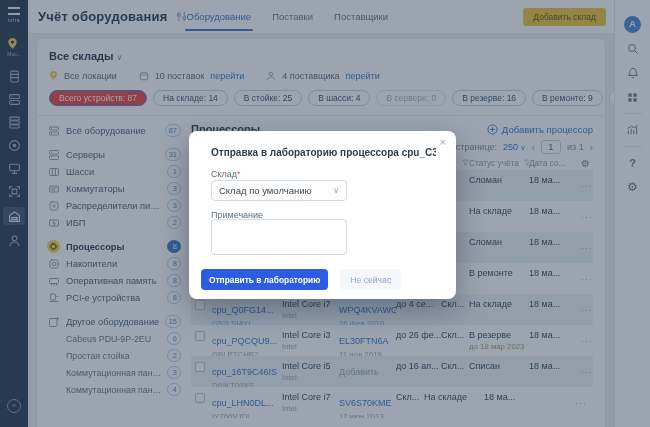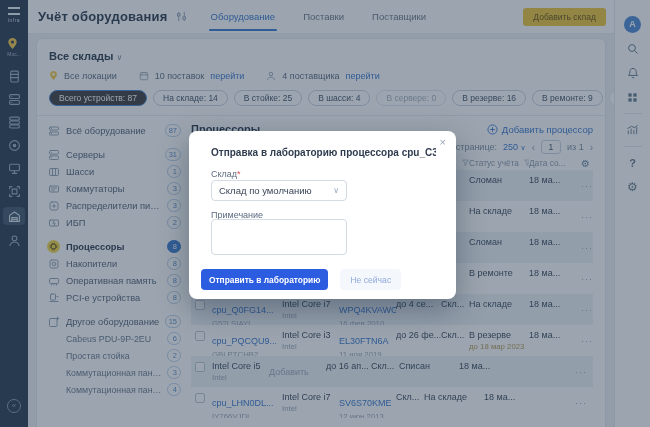--- a/index.html
+++ b/index.html
@@ -37,42 +37,42 @@
     color:#64798f; cursor:pointer; }
   .rr-div { width:18px; border-top:1px solid #e2e8ef; margin-top:8px; }
   .glyph { font-family:"DejaVu Sans",sans-serif; }
 
   
   .main { position:absolute; left:28px; right:36px; top:0; bottom:0; background:#eef1f6; }
   .topbar { position:absolute; left:0; right:0; top:0; height:34px; background:#fff;
     border-bottom:1px solid #e8edf2; display:flex; align-items:center; padding:0 8px 0 10px; }
   .page-title { font-size:13px; font-weight:bold; color:#2f3c50; letter-spacing:.2px; }
   .sliders { margin-left:8px; color:#8b9cb2; cursor:pointer; }
-  .tabs { display:flex; gap:28px; margin-left:24px; height:34px; align-items:center; }
+  .tabs { display:flex; gap:21px; margin-left:0; height:34px; align-items:center; }
   .tab { font-size:9.5px; color:#6b7787; cursor:pointer; position:relative; height:34px; line-height:34px; }
   .tab.active { color:#3b78cf; }
   .tab.active::after { content:""; position:absolute; left:-2px; right:-2px; bottom:3px; height:2px; background:#3b78cf; border-radius:1px; }
   .btn-warning { margin-left:auto; background:#eec73e; color:#6a5416; border:none; border-radius:3px;
     height:18px; padding:0 10px; font-size:8.5px; font-family:inherit; cursor:pointer; }
 
   
   .card { position:absolute; left:8px; right:8px; top:38px; bottom:-4px; background:#fff;
     border:1px solid #e2e8ef; border-radius:6px 6px 0 0; }
   .wh-head { padding:7px 12px 0 12px; }
   .wh-selector { font-size:11px; font-weight:bold; color:#2f3c50; cursor:pointer; }
   .wh-selector .chev { font-size:8px; color:#7d8ca0; font-weight:normal; }
   .meta-row { display:flex; align-items:center; gap:6px; padding:6px 12px 0 12px; font-size:9px; color:#5d6b80; }
   .meta-row .meta-label { color:#5d6b80; }
   .meta-row .link { color:#3b78cf; cursor:pointer; }
   .meta-ic { color:#8b9cb2; display:flex; }
   .meta-gap { width:10px; }
   .chips-row { display:flex; gap:6px; padding:9px 12px 9px 12px; align-items:center; border-bottom:1px solid #e8edf2; }
   .chip { font-size:8.5px; color:#43536b; border:1px solid #c9d4e0; border-radius:9px;
     padding:2px 9px; white-space:nowrap; cursor:pointer; background:#fff; }
-  .chip.primary { background:#404040; border-color:#4a86d2; color:#fff; }
+  .chip.primary { background:#ef4444; border-color:#4a86d2; color:#fff; }
   .chip.muted { color:#a5b1c0; border-color:#dfe6ee; }
 
   .content { display:flex; }
   
   .cats { width:152px; padding:6px 2px 0 10px; flex:none; }
   .cat-item { display:flex; align-items:center; height:17px; cursor:pointer; }
   .cat-gap { height:7px; }
   .cat-ic { width:13px; height:13px; display:flex; align-items:center; justify-content:center;
     color:#93a2b5; margin-right:6px; flex:none; }
   .cat-item.active .cat-ic { background:#f5d84c; border-radius:50%; color:#5a4a14; }
@@ -557,20 +557,21 @@
                 <div class="main-line">В резерве</div>
                 <div class="sub-line tan">до 18 мар 2023</div>
               </div>
               <div class="cell c-date main-line">18 ма...</div>
               <div class="cell c-menu"><span class="row-menu">···</span></div>
             </div>
             <div class="trow stripe">
               <div class="cell c-cb">
                 <span class="cb" style="display: block;"></span>
               </div>
+              <div class="cell c-name"><span class="tlink">cpu_16T9C46IS</span><div class="sub-line">D69LT00XS</div></div>
               <div class="cell c-model">
                 <div class="main-line">Intel Core i5</div>
                 <div class="sub-line">Intel</div>
               </div>
               <div class="cell c-link"><span class="tlink muted-link">Добавить</span></div>
               <div class="cell c-warr main-line">до 16 ап...</div>
               <div class="cell c-wh main-line">Скл...</div>
               <div class="cell c-status">
                 <div class="main-line">Списан</div>
               </div>

